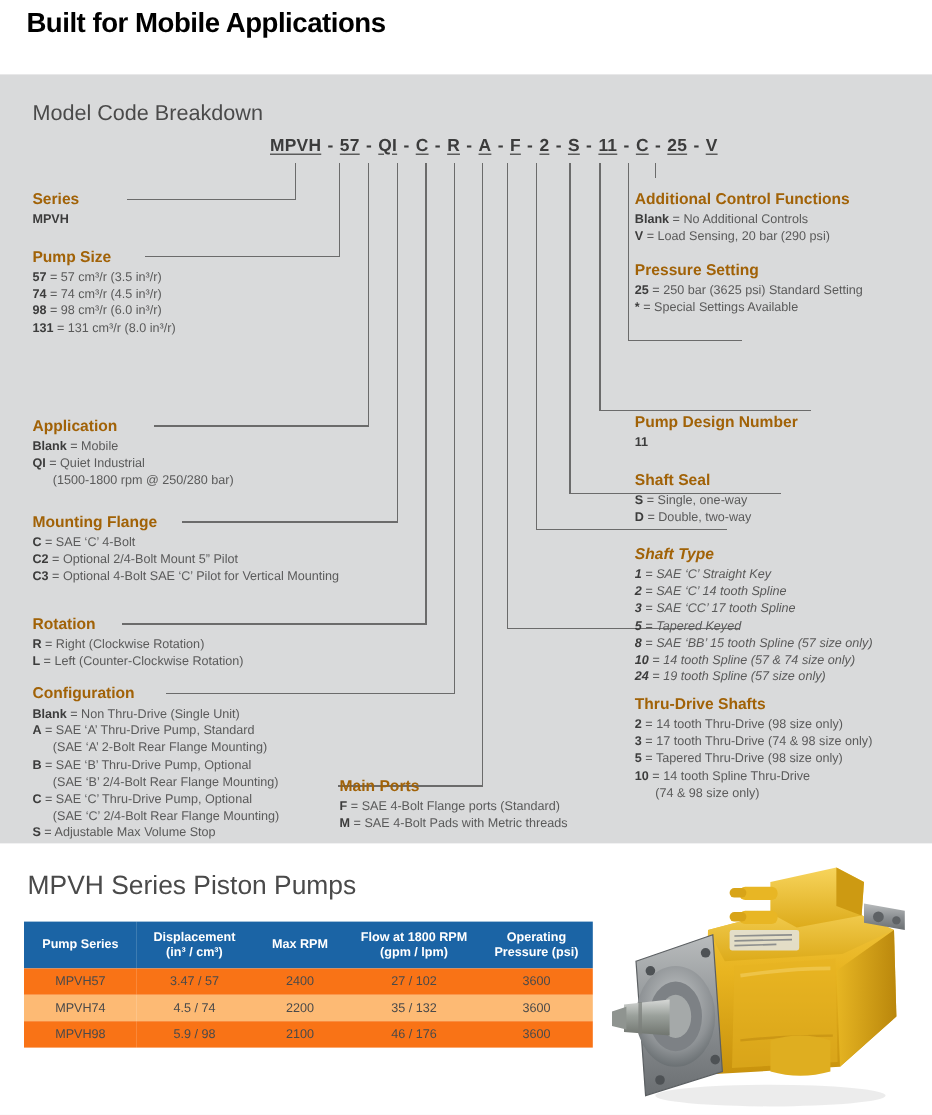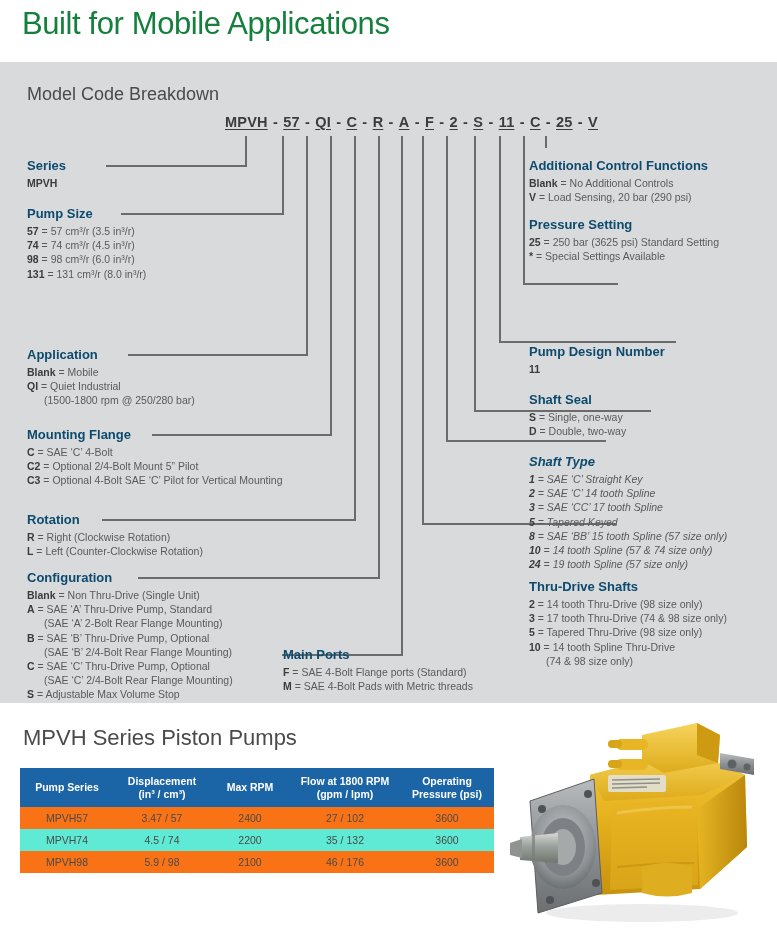--- a/index.html
+++ b/index.html
@@ -12,23 +12,23 @@
     color: #4a4a4a;
     position: relative;
     overflow: hidden;
   }
 
   
   #page-title {
     position: absolute;
     left: 22px;
     top: 6px;
-    font-size: 31px;
-    font-weight: normal;
-    color: #15803d;
+    font-size: 23px;
+    font-weight: bold;
+    color: #000000;
     letter-spacing: -0.4px;
     font-family: "Liberation Sans", sans-serif;
   }
 
   
   #diagram-panel {
     position: absolute;
     left: 0;
     top: 62px;
     width: 777px;
@@ -65,21 +65,21 @@
     left: 0; top: 0;
     width: 777px; height: 641px;
     pointer-events: none;
   }
 
   
   .block { position: absolute; }
   .block .blk-title {
     font-size: 13px;
     font-weight: bold;
-    color: #0c4a6e;
+    color: #a16207;
     margin: 0 0 3px 0;
     white-space: nowrap;
   }
   .block .line {
     font-size: 10.5px;
     color: #5a5a5a;
     line-height: 14.2px;
     white-space: nowrap;
   }
   .block .line b { color: #3c3c3c; font-weight: bold; }
@@ -127,21 +127,21 @@
     line-height: 12.5px;
     vertical-align: middle;
   }
   #spec-table tbody td {
     text-align: center;
     padding: 5px 2px;
     font-size: 10.5px;
     color: #4a4a4a;
     background: #f97316;
   }
-  #spec-table tbody tr.alt td { background: #5eead4; }
+  #spec-table tbody tr.alt td { background: #fdba74; }
 
   
   #pump-photo {
     position: absolute;
     left: 492px;
     top: 14px;
     width: 285px;
     height: 208px;
   }
 </style>

